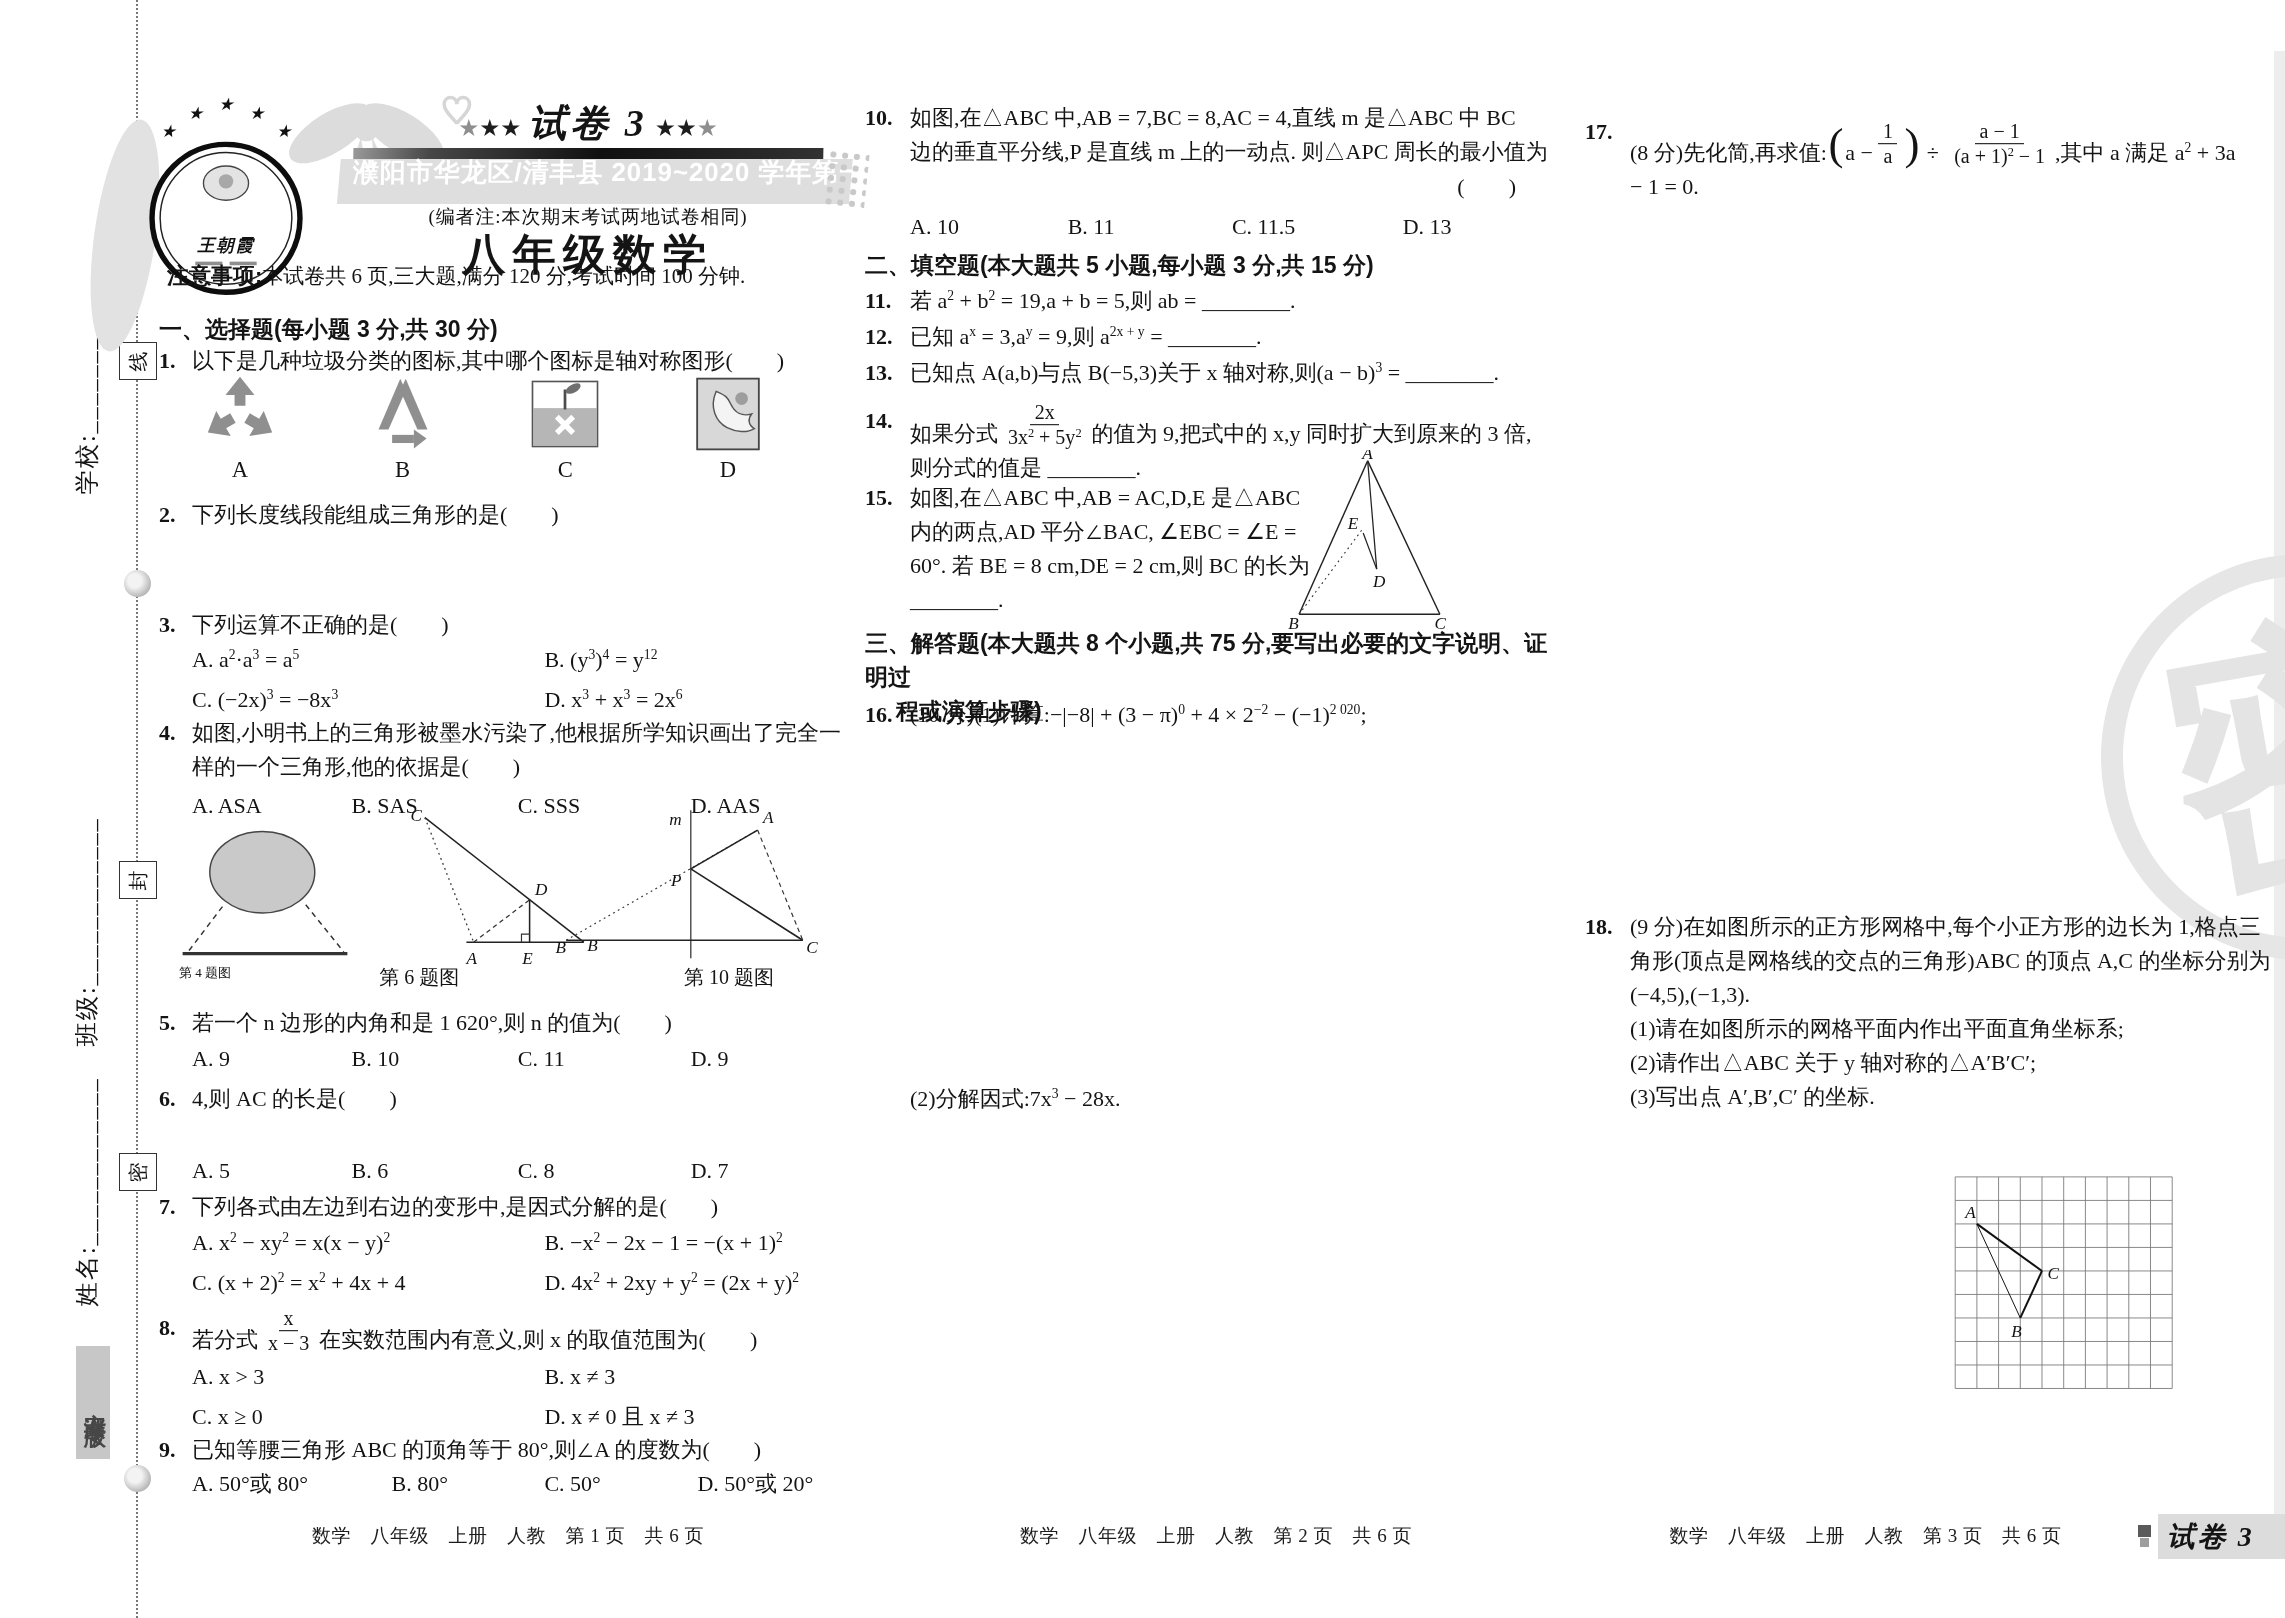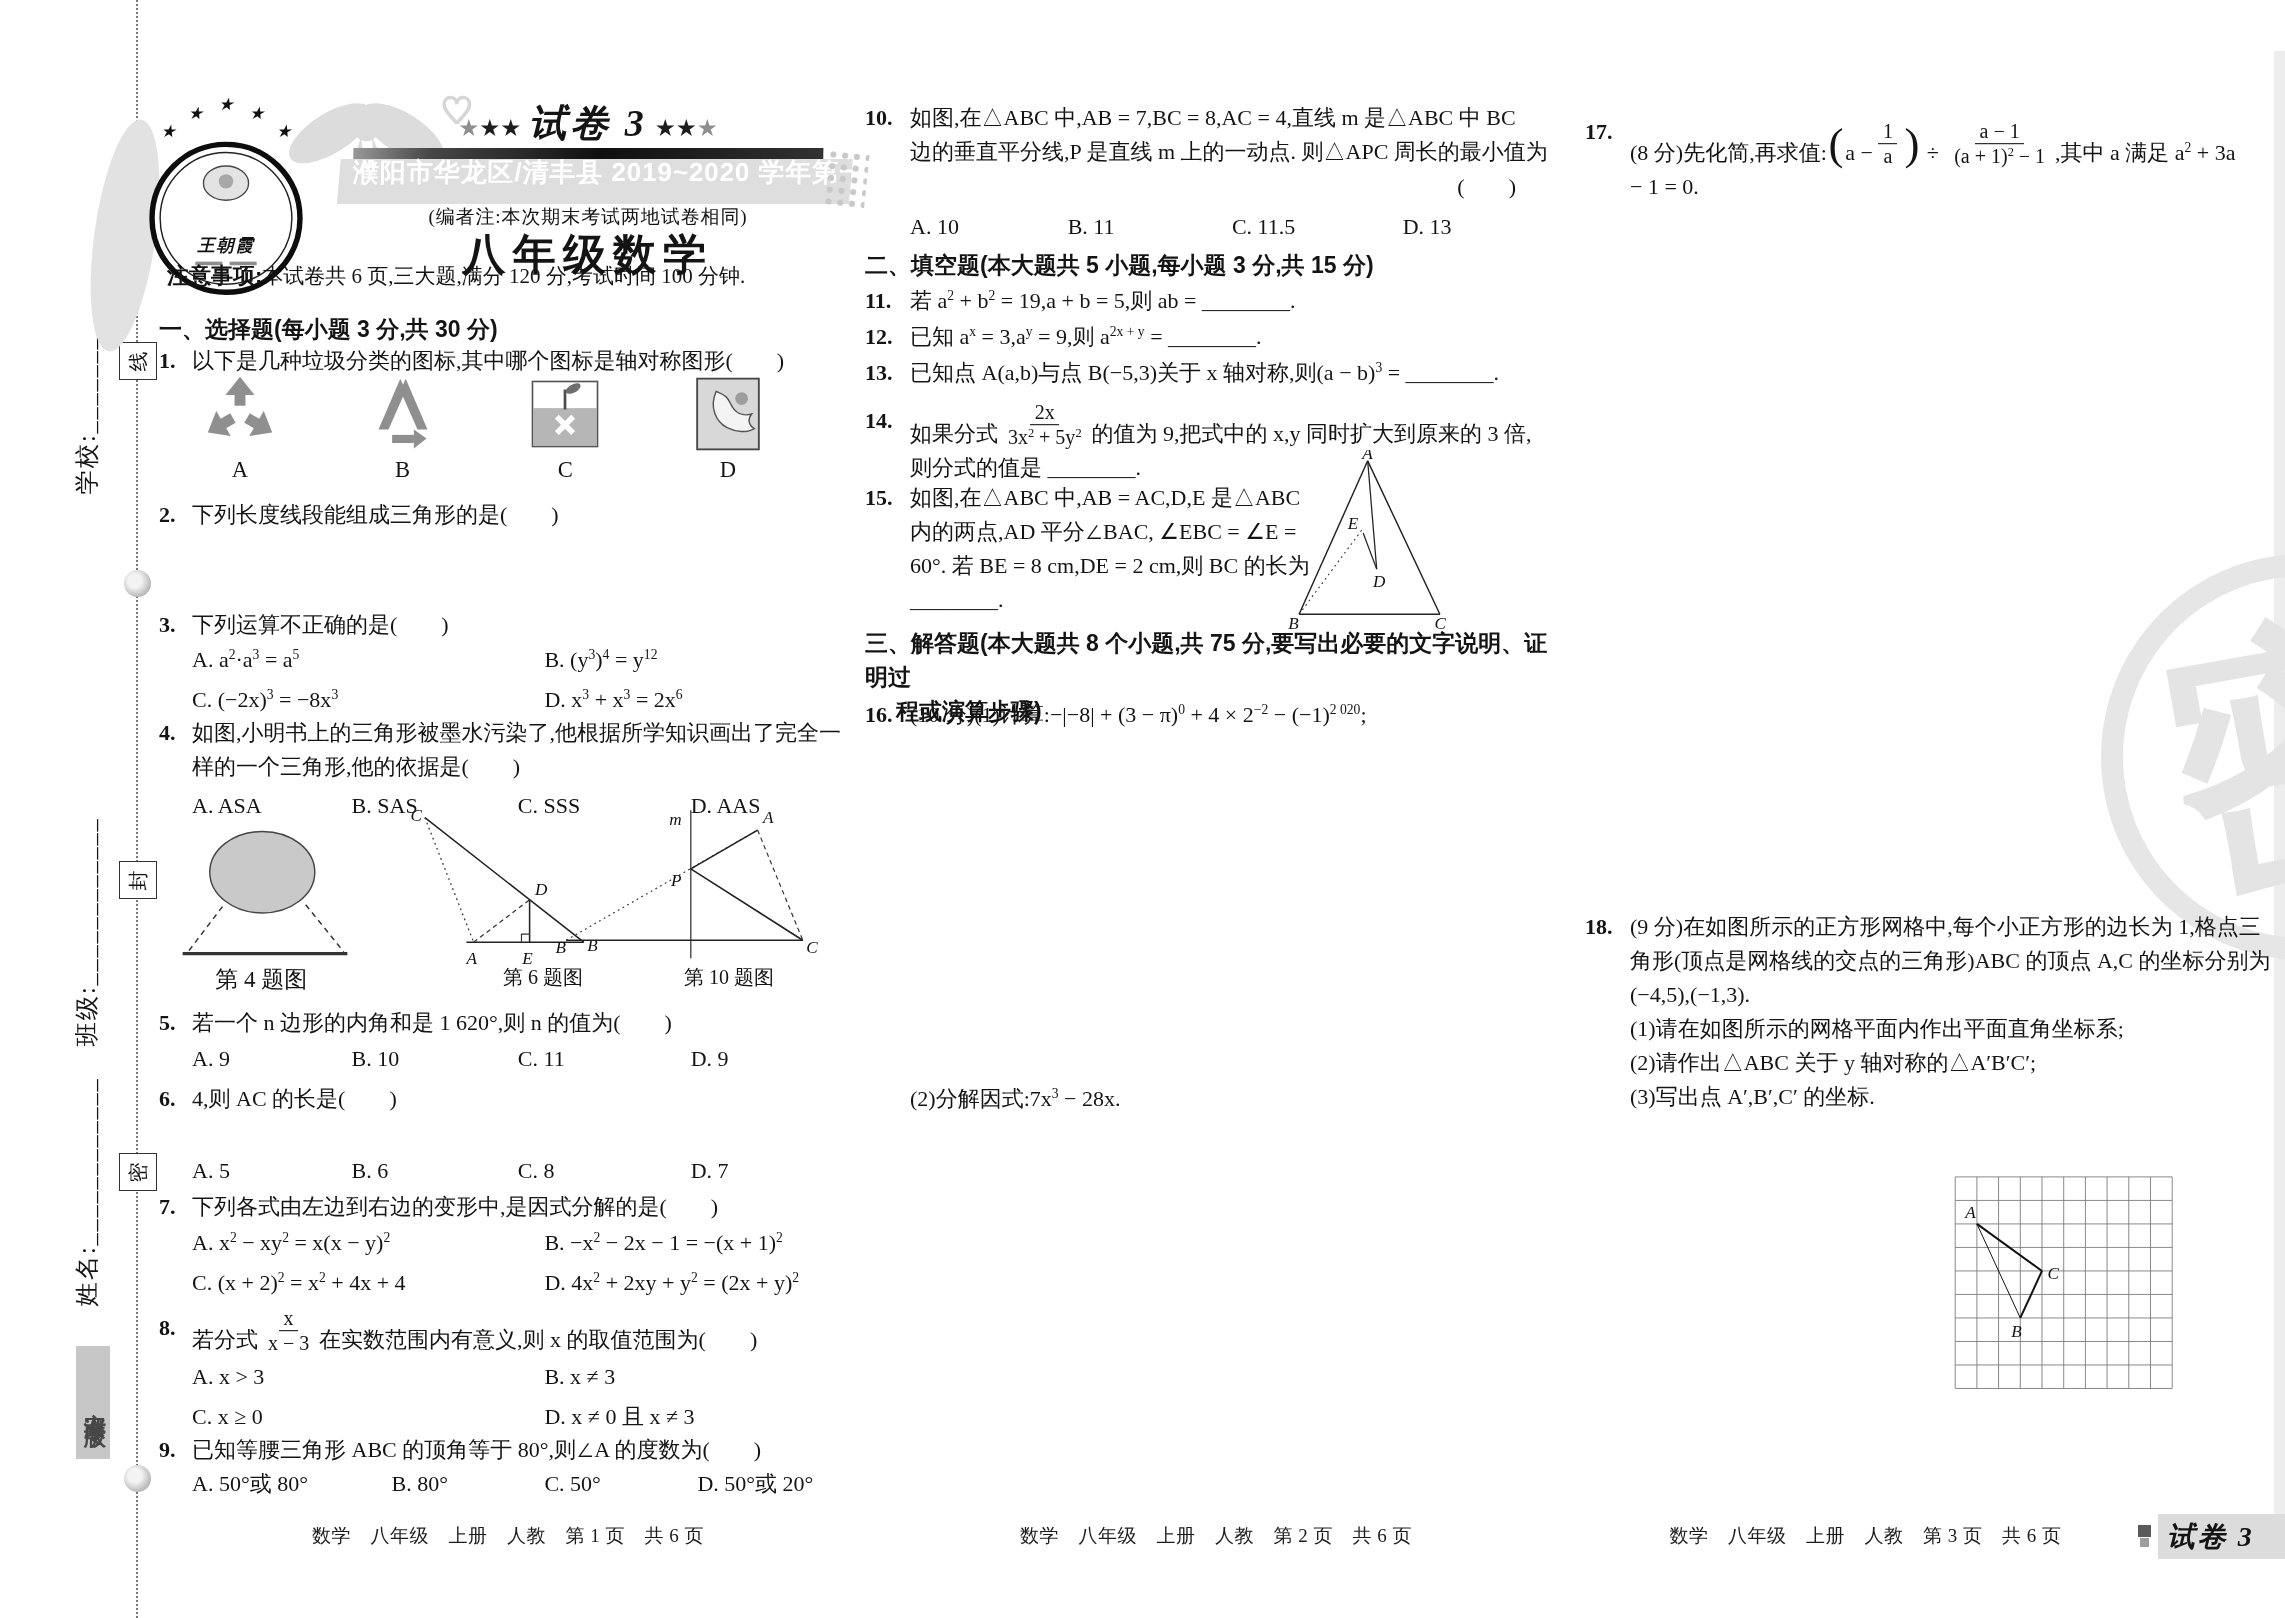--- a/index.html
+++ b/index.html
@@ -251,22 +251,22 @@
       <line x1="224" y1="30" x2="274" y2="152" stroke="#333" stroke-width="1.3" stroke-dasharray="5,4"></line>
       <line x1="150" y1="73" x2="224" y2="30" stroke="#222" stroke-width="1.8"></line>
       <line x1="150" y1="73" x2="274" y2="152" stroke="#222" stroke-width="1.8"></line>
       <text x="126" y="24">m</text>
       <text x="230" y="22">A</text>
       <text x="128" y="92">P</text>
       <text x="0" y="166">B</text>
       <text x="278" y="166">C</text>
     </svg>
     <div class="b" style="top:964px;display:flex;left:0;width:698px">
-      <span style="width:172px;margin-left:20px;text-align:center;font-size:23px">第 4 题图</span>
-      <span style="width:213px;margin-left:36px;text-align:right;font-size:20px">第 6 题图</span>
+      <span style="width:172px;margin-left:20px;text-align:left;font-size:13px">第 4 题图</span>
+      <span style="width:213px;margin-left:36px;text-align:left;font-size:20px">第 6 题图</span>
       <span style="width:268px;margin-left:18px;text-align:center;font-size:20px">第 10 题图</span>
     </div>
 
     <div class="b q" style="top:1006px">
       <span class="qnum">5.</span>
       <div class="qtext">若一个 n 边形的内角和是 1 620°,则 n 的值为(　　)</div>
     </div>
     <div class="b opt4" style="top:1042px">
       <span>A. 9</span>
       <span>B. 10</span>

